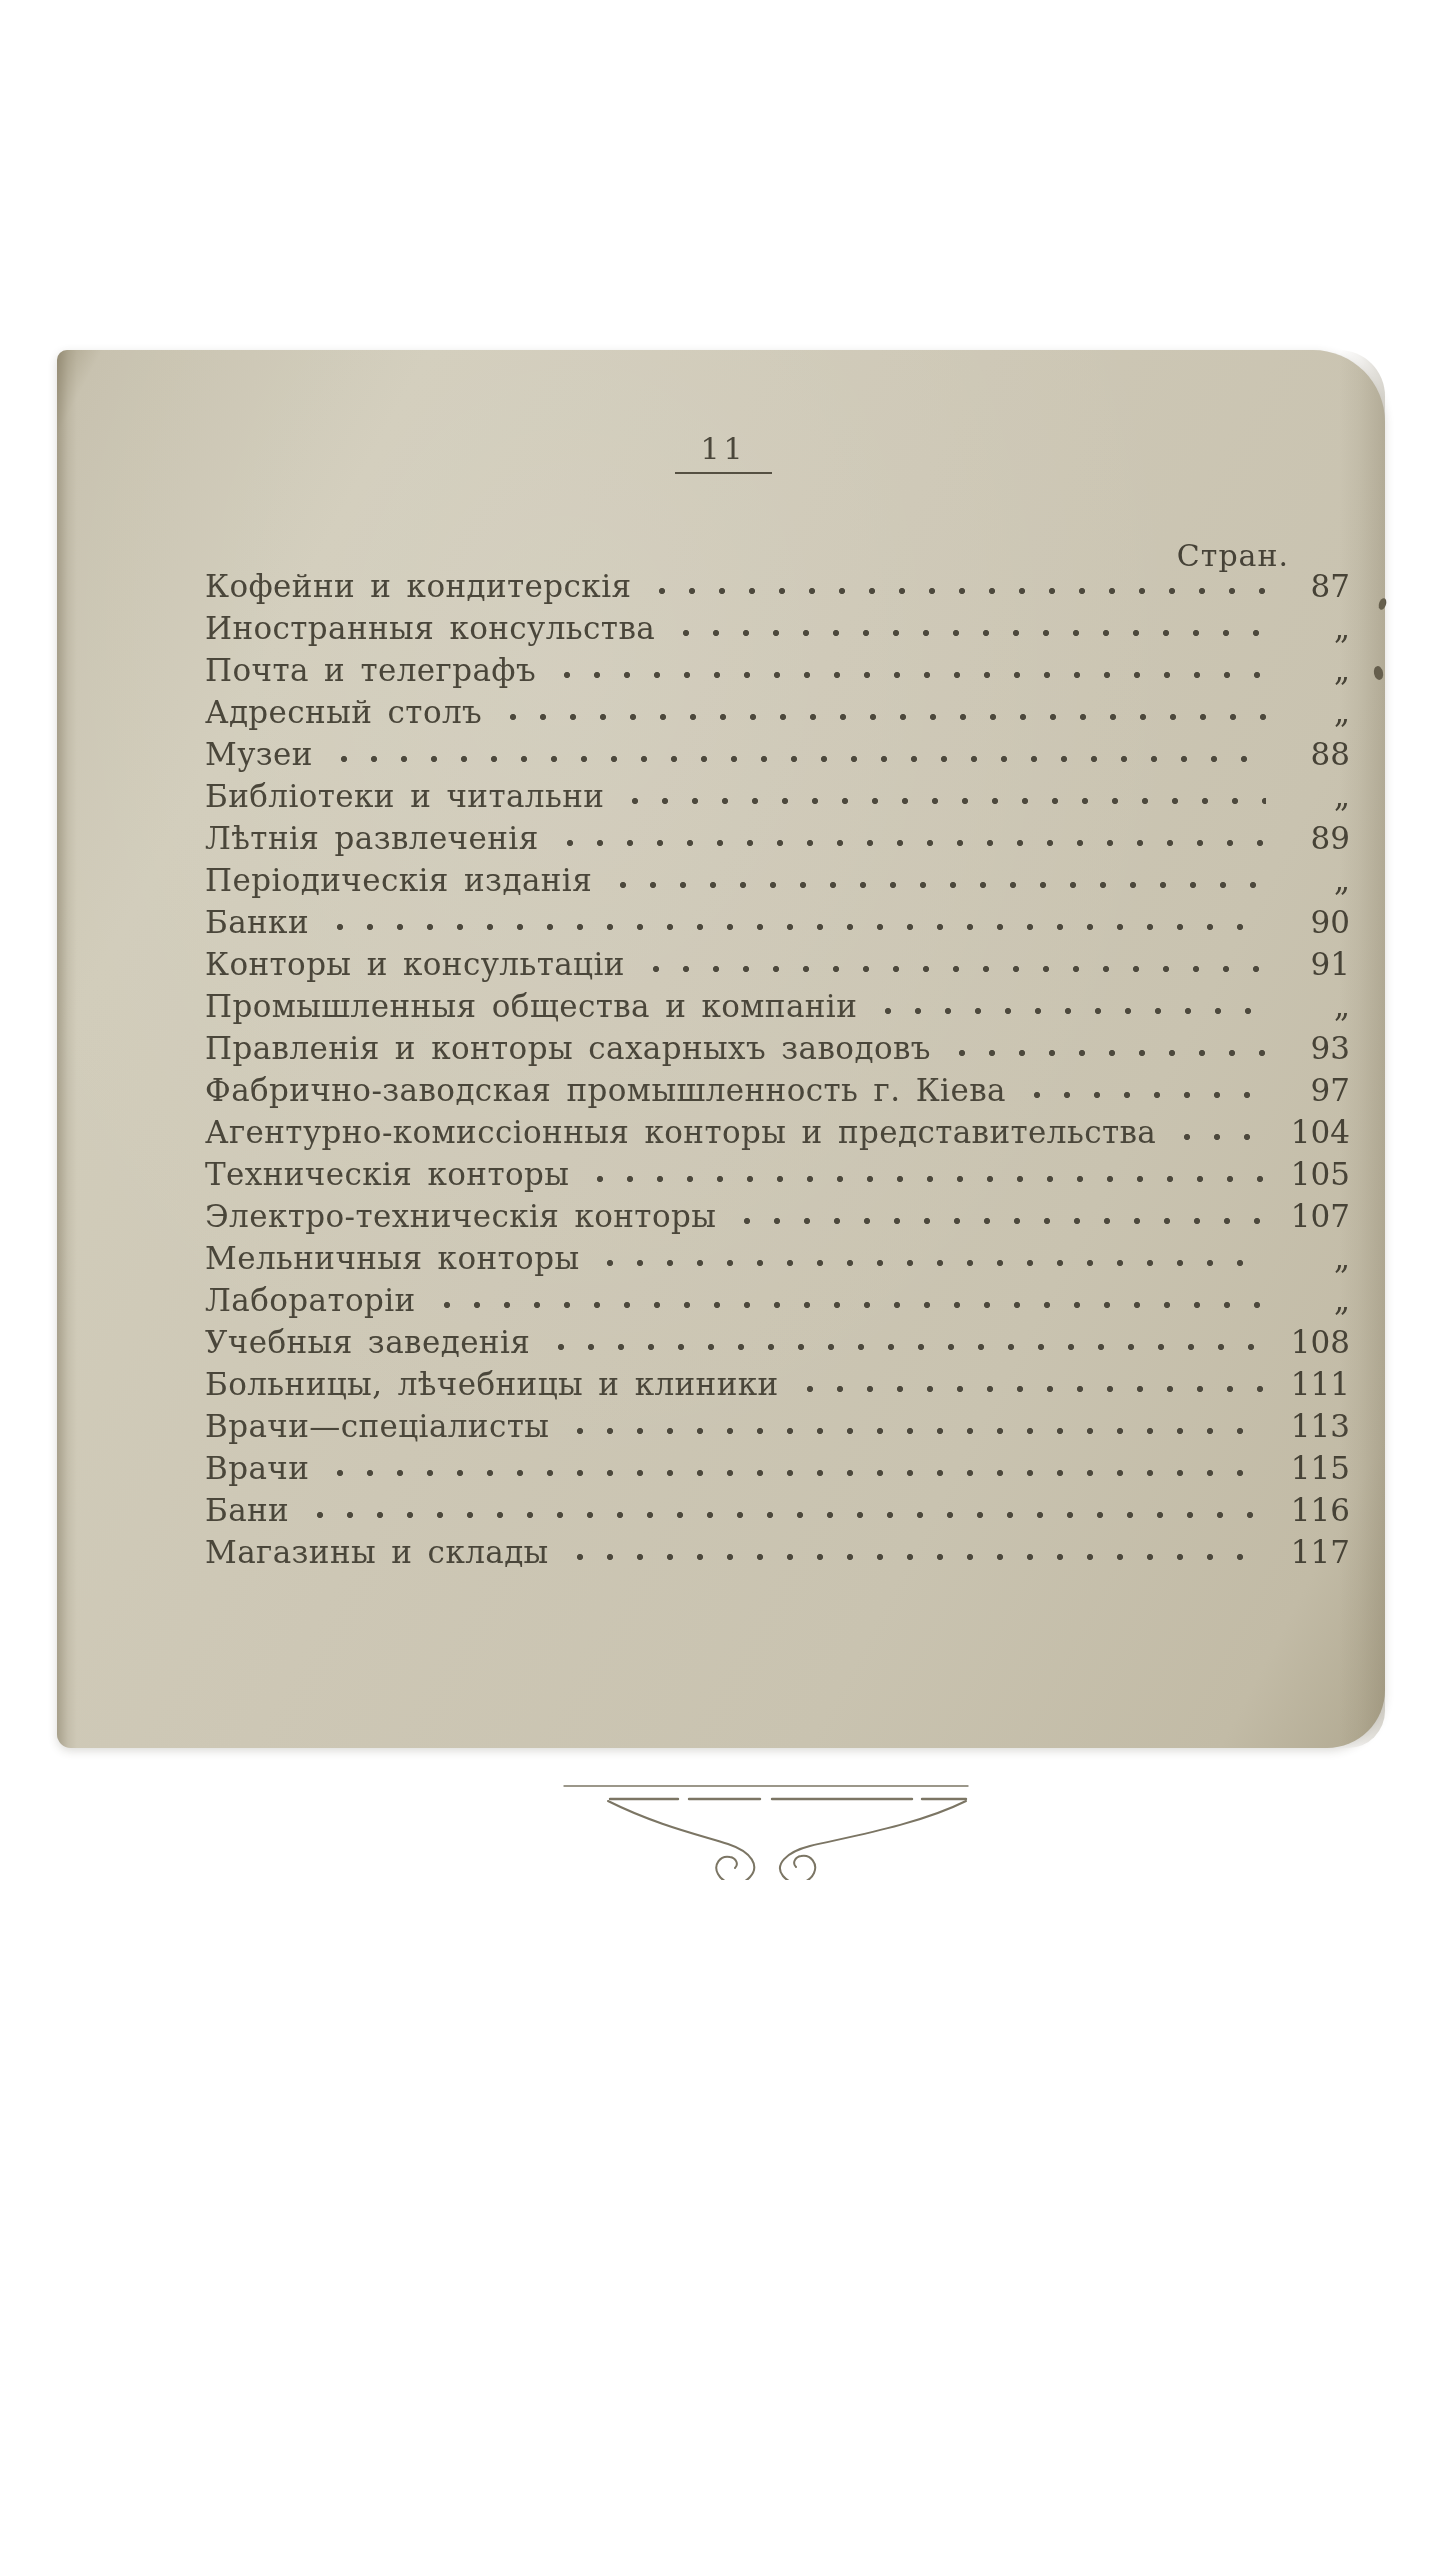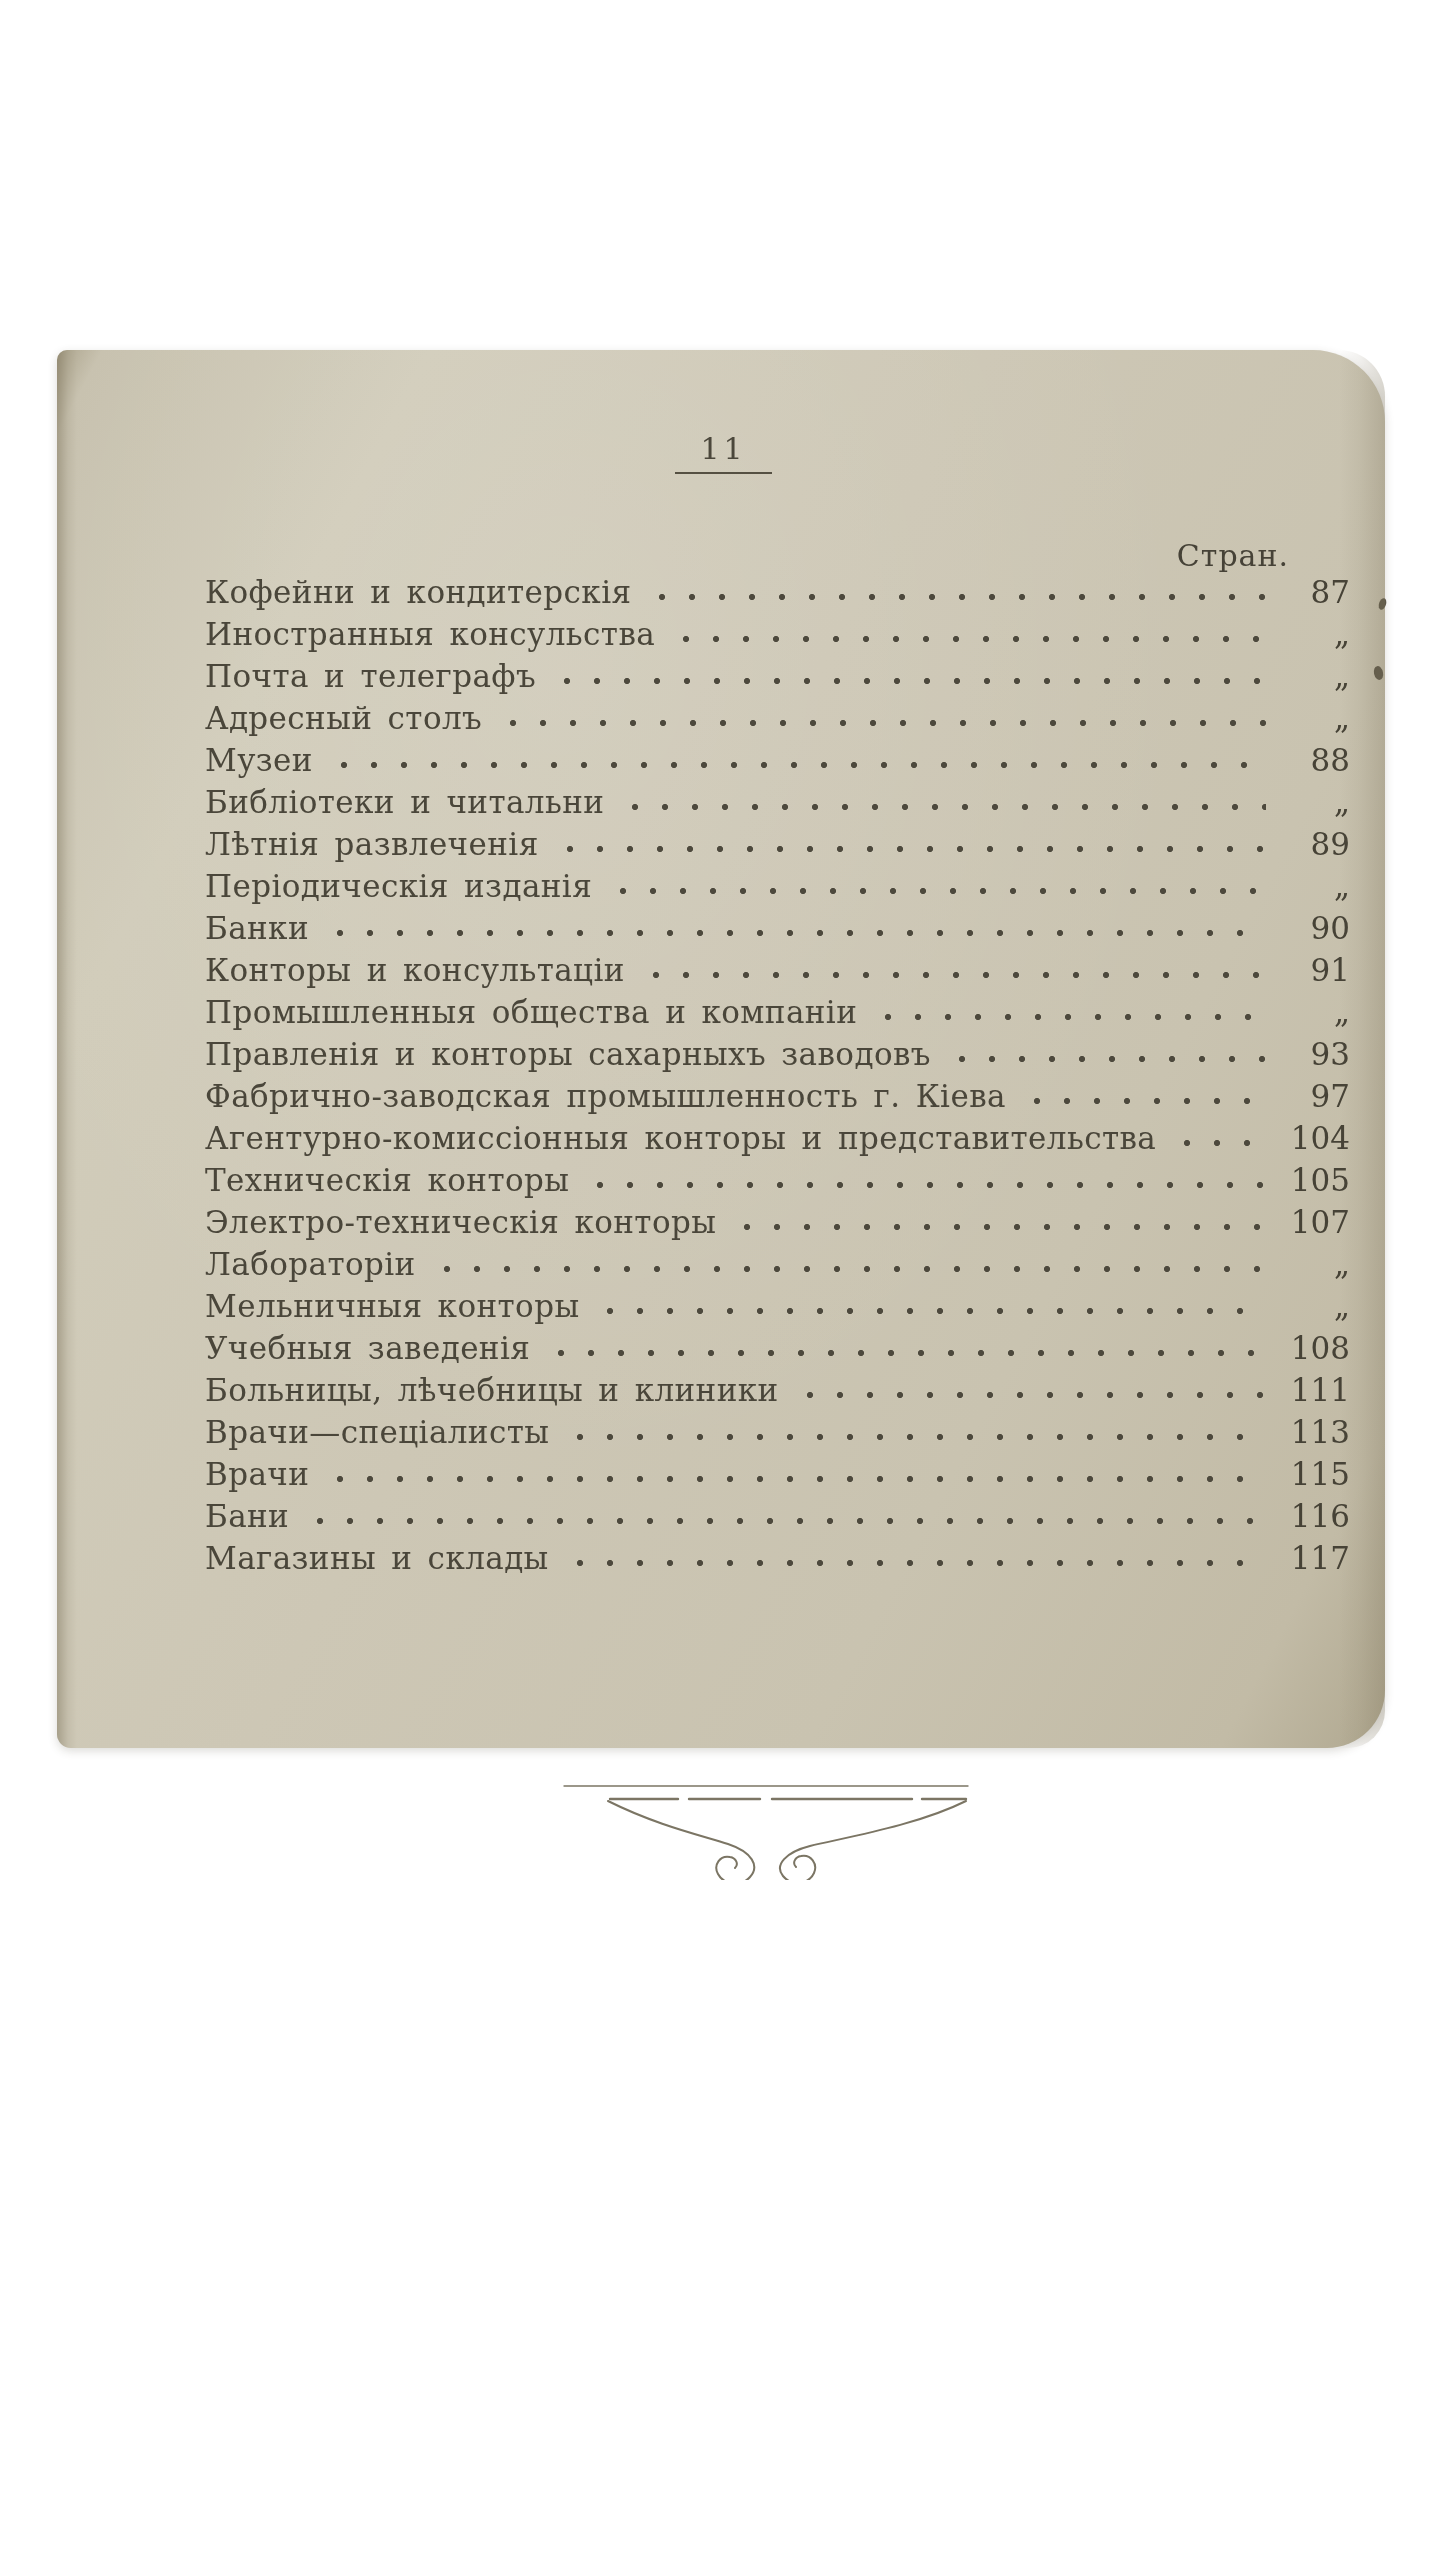--- a/index.html
+++ b/index.html
@@ -47,21 +47,21 @@
   }
 
   
   .col-header {
     position:absolute; left:1032px; top:188px; width:200px;
     text-align:right; font-size:30px; color:#464237; letter-spacing:1px;
   }
 
   
   .toc {
-    position:absolute; left:148px; top:218px; width:1145px;
+    position:absolute; left:148px; top:212px; width:1145px;
   }
   .toc-row {
     height:42px; display:flex; align-items:flex-end; white-space:nowrap;
   }
   .toc-title {
     font-size:31px; line-height:36px; color:#4a463a;
     letter-spacing:0.4px; word-spacing:5px; flex:0 0 auto;
   }
   .leader {
     flex:1 1 auto; height:14px; align-self:flex-end; margin:0 10px 8px 16px;
@@ -188,27 +188,27 @@
       </div>
 
       <div class="toc-row">
         <span class="toc-title">Электро-техническія конторы</span>
         <span class="leader"></span>
         <span class="toc-page">107</span>
       </div>
 
 
       <div class="toc-row">
+        <span class="toc-title">Мельничныя конторы</span>
+        <span class="leader"></span>
+        <span class="toc-page">„</span>
+      </div>
+
+      <div class="toc-row">
         <span class="toc-title">Лабораторіи</span>
-        <span class="leader"></span>
-        <span class="toc-page">„</span>
-      </div>
-
-      <div class="toc-row">
-        <span class="toc-title">Мельничныя конторы</span>
         <span class="leader"></span>
         <span class="toc-page">„</span>
       </div>
 
       <div class="toc-row">
         <span class="toc-title">Учебныя заведенія</span>
         <span class="leader"></span>
         <span class="toc-page">108</span>
       </div>
 

